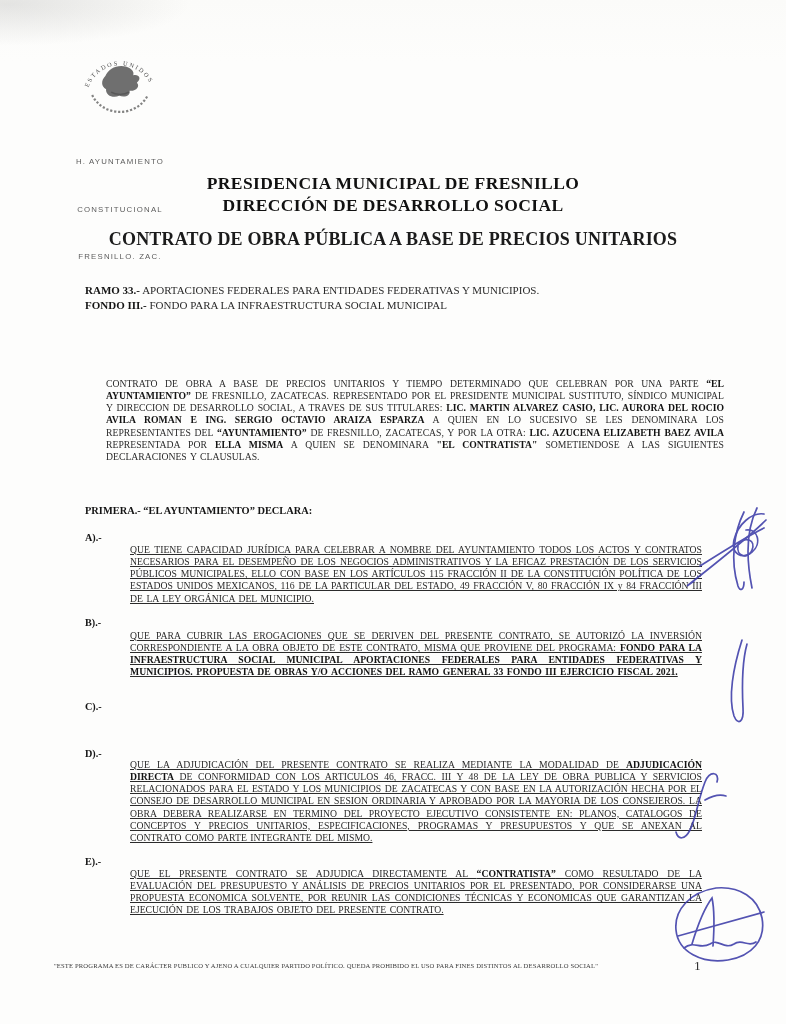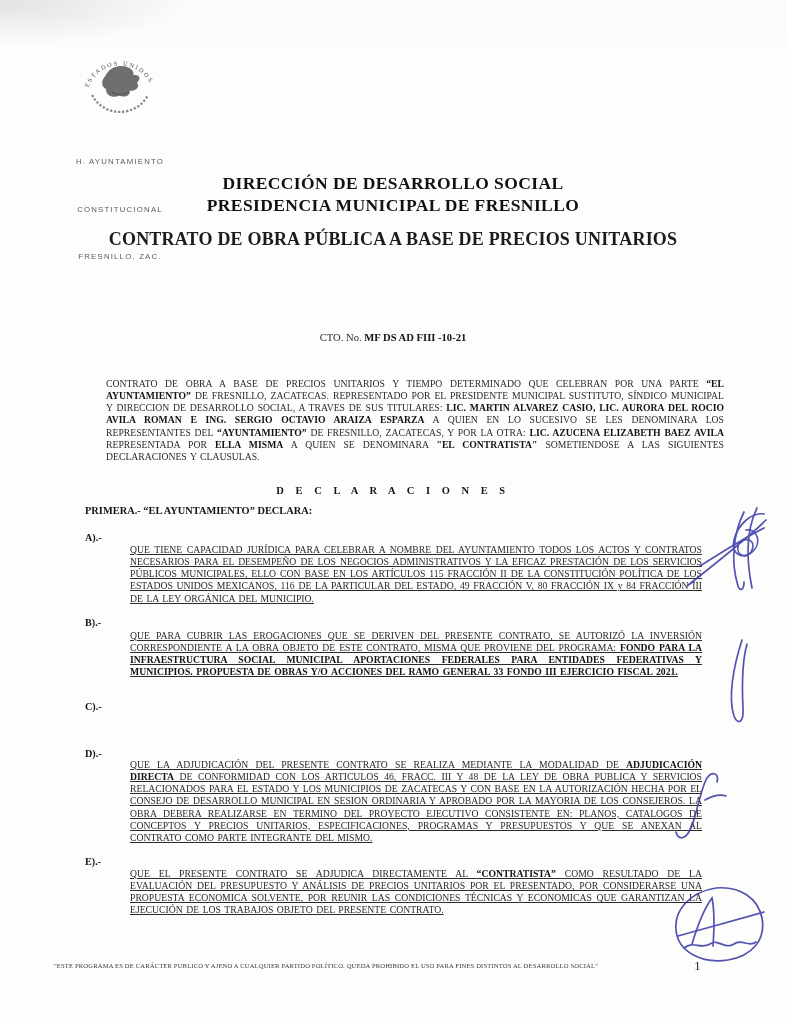--- a/index.html
+++ b/index.html
@@ -67,33 +67,35 @@
       <path d="M22,78 A42,40 0 0 0 98,78" fill="none" stroke="#5a5a5a" stroke-width="3" stroke-dasharray="3,2.5" opacity="0.75"></path>
       <path d="M40,52 C44,42 56,36 68,39 C75,41 80,46 78,51 C86,49 90,56 83,61 C88,66 82,73 73,72 C75,78 67,82 59,79 C50,83 40,78 41,70 C34,66 34,58 40,52 Z M52,58 C57,54 64,54 68,58 C64,62 56,63 52,58 Z" fill="#4f4f4f" opacity="0.82"></path>
       <path d="M48,74 C54,78 66,78 72,74" fill="none" stroke="#4f4f4f" stroke-width="2" opacity="0.7"></path>
     </svg>
     <div class="org-line">H. AYUNTAMIENTO</div>
     <div class="org-line">CONSTITUCIONAL</div>
     <div class="org-line">FRESNILLO. ZAC.</div>
   </div>
 
   <div class="abs title">
+    <div>PRESIDENCIA MUNICIPAL DE FRESNILLO</div>
     <div>DIRECCIÓN DE DESARROLLO SOCIAL</div>
-    <div>PRESIDENCIA MUNICIPAL DE FRESNILLO</div>
   </div>
   <div class="abs subtitle">CONTRATO DE OBRA PÚBLICA A BASE DE PRECIOS UNITARIOS</div>
 
+  <div class="abs ramo">
+    <div><span class="lbl">RAMO 33.-</span><span> APORTACIONES FEDERALES PARA ENTIDADES FEDERATIVAS Y MUNICIPIOS.</span></div>
+    <div><span class="lbl">FONDO III.-</span><span> FONDO PARA LA INFRAESTRUCTURA SOCIAL MUNICIPAL</span></div>
+  </div>
 
   <div class="abs cto">
-    <div><span>CTO. No. </span><span class="val">MF DS AD FIII -10-21</span></div>
   </div>
 
   <div class="abs para intro"><span>CONTRATO DE OBRA A BASE DE PRECIOS UNITARIOS Y TIEMPO  DETERMINADO  QUE CELEBRAN  POR  UNA PARTE </span><span class="b">“EL AYUNTAMIENTO”</span><span>  DE FRESNILLO, ZACATECAS. REPRESENTADO POR EL PRESIDENTE MUNICIPAL SUSTITUTO,  SÍNDICO MUNICIPAL Y DIRECCION DE DESARROLLO SOCIAL, A TRAVES DE SUS TITULARES: </span><span class="b">LIC. MARTIN ALVAREZ CASIO,  LIC. AURORA DEL ROCIO AVILA ROMAN E ING. SERGIO OCTAVIO ARAIZA ESPARZA</span><span>  A QUIEN EN LO SUCESIVO  SE  LES DENOMINARA  LOS  REPRESENTANTES DEL </span><span class="b">“AYUNTAMIENTO”</span><span> DE FRESNILLO, ZACATECAS, Y POR LA OTRA: </span><span class="b">LIC. AZUCENA ELIZABETH BAEZ AVILA</span><span> REPRESENTADA POR </span><span class="b">ELLA MISMA</span><span> A  QUIEN  SE  DENOMINARA   </span><span class="b">"EL CONTRATISTA"</span><span> SOMETIENDOSE  A  LAS   SIGUIENTES DECLARACIONES Y CLAUSULAS.</span></div>
 
-  <div class="abs decl-heading">D E C L A R A C I O N E S</div>
   <div class="abs primera">PRIMERA.- “EL AYUNTAMIENTO” DECLARA:</div>
 
   <div class="abs item-label" style="top:532px">A).-</div>
   <div class="abs para item-text" style="top:544px"><span>QUE TIENE CAPACIDAD JURÍDICA PARA CELEBRAR A NOMBRE DEL AYUNTAMIENTO TODOS LOS ACTOS Y CONTRATOS NECESARIOS PARA EL DESEMPEÑO DE LOS NEGOCIOS ADMINISTRATIVOS Y LA EFICAZ PRESTACIÓN DE LOS SERVICIOS PÚBLICOS MUNICIPALES, ELLO CON BASE EN LOS ARTÍCULOS 115 FRACCIÓN II DE LA CONSTITUCIÓN POLÍTICA DE LOS ESTADOS UNIDOS MEXICANOS, 116 DE LA PARTICULAR DEL ESTADO, 49 FRACCIÓN V, 80 FRACCIÓN IX y 84 FRACCIÓN III DE LA LEY ORGÁNICA DEL MUNICIPIO.</span></div>
 
   <div class="abs item-label" style="top:617px">B).-</div>
   <div class="abs para item-text" style="top:630px"><span>QUE  PARA CUBRIR  LAS EROGACIONES QUE SE  DERIVEN DEL  PRESENTE  CONTRATO,   SE  AUTORIZÓ  LA INVERSIÓN CORRESPONDIENTE A LA OBRA  OBJETO DE ESTE CONTRATO, MISMA QUE PROVIENE DEL PROGRAMA: </span><span class="b">FONDO PARA LA INFRAESTRUCTURA SOCIAL MUNICIPAL APORTACIONES FEDERALES PARA ENTIDADES FEDERATIVAS Y MUNICIPIOS. PROPUESTA DE OBRAS Y/O ACCIONES  DEL  RAMO GENERAL 33 FONDO III EJERCICIO FISCAL 2021.</span></div>
 
   <div class="abs item-label" style="top:701px">C).-</div>
 

